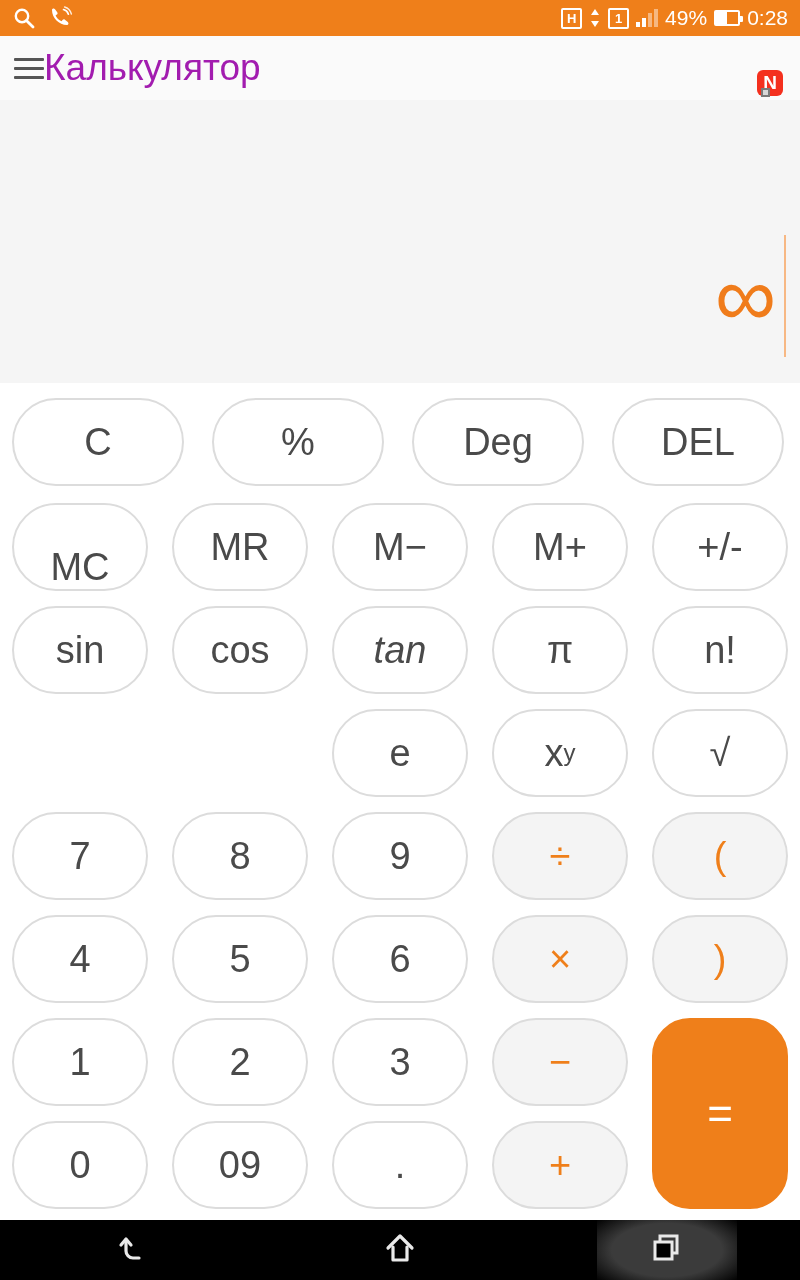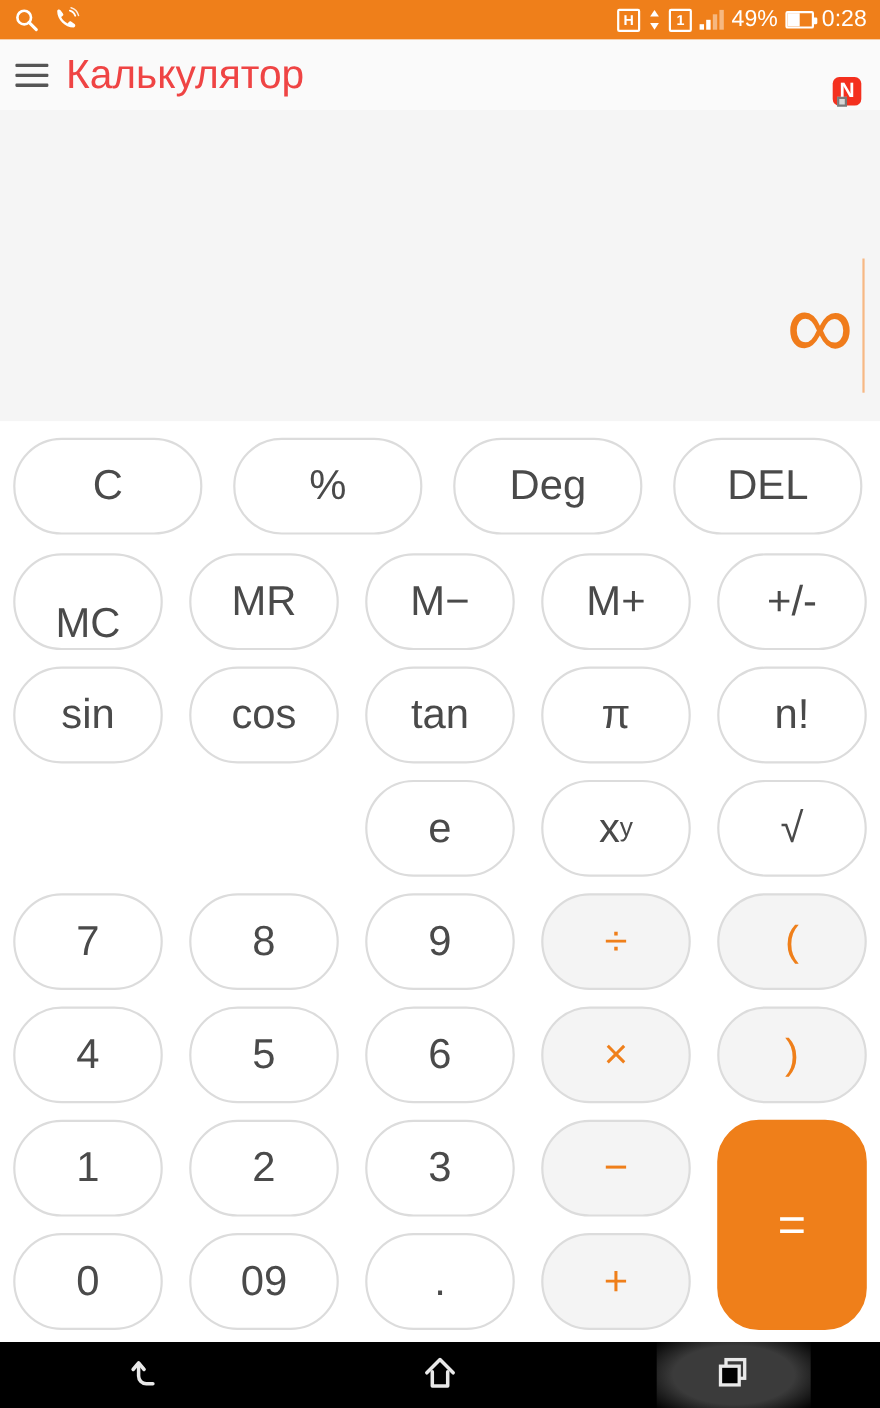--- a/index.html
+++ b/index.html
@@ -43,21 +43,21 @@
   .battery .fill { height:100%; background:#fff; width:50%; }
 
   
   .appbar {
     position:absolute; left:0; top:36px; width:800px; height:64px;
     background:#fafafa; display:flex; align-items:center; padding-left:14px;
   }
   .hamburger { width:30px; display:flex; flex-direction:column; gap:6px; cursor:pointer; }
   .hamburger span { display:block; height:3px; background:#555; border-radius:1px; }
   .app-title {
-    color:#ef4444; font-size:37px; margin-left:16px; font-weight:400; white-space:nowrap;
+    color:#a21caf; font-size:37px; font-weight:400; white-space:nowrap;
   }
   .overflow {
     position:absolute; right:30px; top:52px;
     display:flex; flex-direction:column; gap:5px; align-items:center; cursor:pointer;
   }
   .overflow i { display:block; width:9px; height:9px; border:2px solid #7a7a7a; background:#d8d8d8; }
   .nbadge {
     position:absolute; right:17px; top:34px;
     width:26px; height:26px; border-radius:6px; background:#f4301e;
     color:#fff; font-size:19px; font-weight:bold; text-align:center; line-height:26px;
@@ -197,21 +197,21 @@
       </div>
       <div class="key" style="position: absolute; left: 652px; width: 136px; top: 120px; height: 88px;">
         <span>+/-</span>
       </div>
       <div class="key" style="position: absolute; left: 12px; width: 136px; top: 223px; height: 88px;">
         <span>sin</span>
       </div>
       <div class="key" style="position: absolute; left: 172px; width: 136px; top: 223px; height: 88px;">
         <span>cos</span>
       </div>
-      <div class="key" style="position: absolute; left: 332px; width: 136px; top: 223px; height: 88px;">
+      <div class="key" style="position: absolute; left: 332px; width: 136px; top: 223px; height: 88px; font-style: italic;">
         <span>tan</span>
       </div>
       <div class="key" style="position: absolute; left: 492px; width: 136px; top: 223px; height: 88px;">
         <span>π</span>
       </div>
       <div class="key" style="position: absolute; left: 652px; width: 136px; top: 223px; height: 88px;">
         <span>n!</span>
       </div>
       <div class="key" style="position: absolute; left: 332px; width: 136px; top: 326px; height: 88px;">
         <span>e</span>

